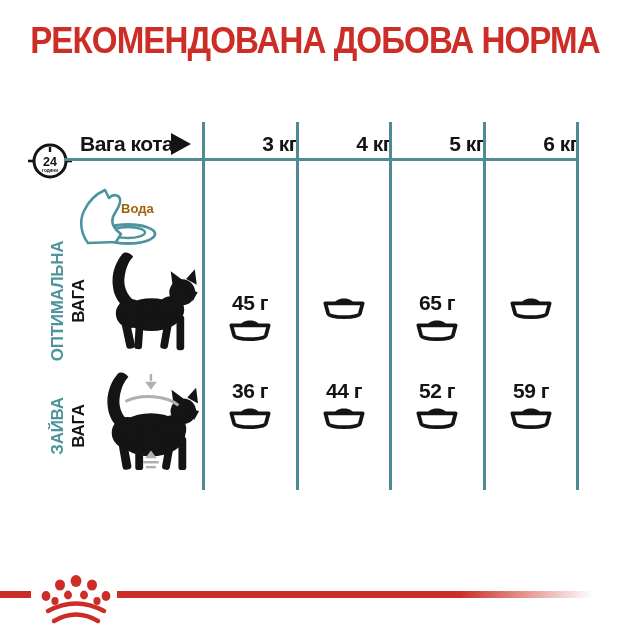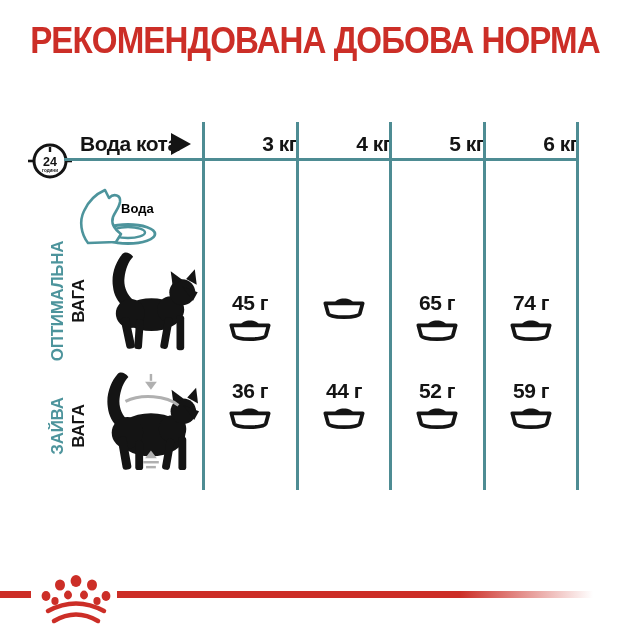--- a/index.html
+++ b/index.html
@@ -15,21 +15,21 @@
   .colh{position:absolute;top:132px;width:94px;text-align:right;font-size:21px;
         font-weight:700;letter-spacing:-.5px;}
   .c1{left:203px}.c2{left:297px}.c3{left:390px}.c4{left:484px}
   .weight-label{position:absolute;left:80px;top:132px;font-size:21px;font-weight:700;letter-spacing:-.5px;}
   .arrow-right{position:absolute;left:171px;top:133px;width:0;height:0;
         border-top:11px solid transparent;border-bottom:11px solid transparent;
         border-left:20px solid #141414;}
   
   .clock-svg{position:absolute;left:27px;top:138px;}
   .water-svg{position:absolute;left:76px;top:182px;}
-  .water-label{position:absolute;left:121px;top:201px;font-size:13px;font-weight:700;color:#000000;}
+  .water-label{position:absolute;left:121px;top:201px;font-size:13px;font-weight:700;color:#a16207;}
   .cat1-svg{position:absolute;left:93px;top:250px;}
   .cat2-svg{position:absolute;left:90px;top:372px;}
   
   .vlabel{position:absolute;white-space:nowrap;font-weight:700;font-size:17px;letter-spacing:-.3px;
           transform:translate(-50%,-50%) rotate(-90deg);}
   .vlabel.accent{color:#4d949c;}
   .vlabel.main{color:#141414;}
   
   .cell{position:absolute;width:94px;text-align:center;}
   .cell .val{font-size:21px;font-weight:700;letter-spacing:-.5px;line-height:22px;}
@@ -50,21 +50,21 @@
 
   <svg class="clock-svg" width="46" height="46" viewBox="0 0 46 46">
     <line x1="1" y1="23" x2="10" y2="23" stroke="#141414" stroke-width="2.6"></line>
     <line x1="36" y1="23" x2="45" y2="23" stroke="#141414" stroke-width="2.6"></line>
     <circle cx="23" cy="23" r="16" fill="#fff" stroke="#141414" stroke-width="3"></circle>
     <line x1="23" y1="9" x2="23" y2="14" stroke="#141414" stroke-width="2.4"></line>
     <text x="23" y="27.5" text-anchor="middle" font-size="12.5" font-weight="bold" fill="#141414">24</text>
     <text x="23" y="34" text-anchor="middle" font-size="4.6" font-weight="bold" fill="#141414">години</text>
   </svg>
 
-  <div class="weight-label">Вода кота</div>
+  <div class="weight-label">Вага кота</div>
   <div class="arrow-right"></div>
   <div class="colh c1">3 кг</div>
   <div class="colh c2">4 кг</div>
   <div class="colh c3">5 кг</div>
   <div class="colh c4">6 кг</div>
 
   <div class="hline"></div>
   <div class="vline v1"></div>
   <div class="vline v2"></div>
   <div class="vline v3"></div>
@@ -113,21 +113,20 @@
     </svg>
   </div>
   <div class="cell r1 c3">
     <div class="val">65 г</div>
     <svg width="46" height="28" viewBox="0 0 48 30">
       <path d="M4,10 L44,10 L41,21 C39,26 9,26 7,21 Z" fill="#fff" stroke="#141414" stroke-width="4" stroke-linejoin="round"></path>
       <path d="M14,10 C15,3 33,3 34,10 Z" fill="#141414"></path>
     </svg>
   </div>
   <div class="cell r1 c4">
-    <div class="val">74 г</div>
     <svg width="46" height="28" viewBox="0 0 48 30">
       <path d="M4,10 L44,10 L41,21 C39,26 9,26 7,21 Z" fill="#fff" stroke="#141414" stroke-width="4" stroke-linejoin="round"></path>
       <path d="M14,10 C15,3 33,3 34,10 Z" fill="#141414"></path>
     </svg>
   </div>
 
   <div class="vlabel accent" style="left:58px;top:426px;">ЗАЙВА</div>
   <div class="vlabel main" style="left:79px;top:426px;">ВАГА</div>
 
   <svg class="cat2-svg" width="118" height="102" viewBox="0 0 120 104">

